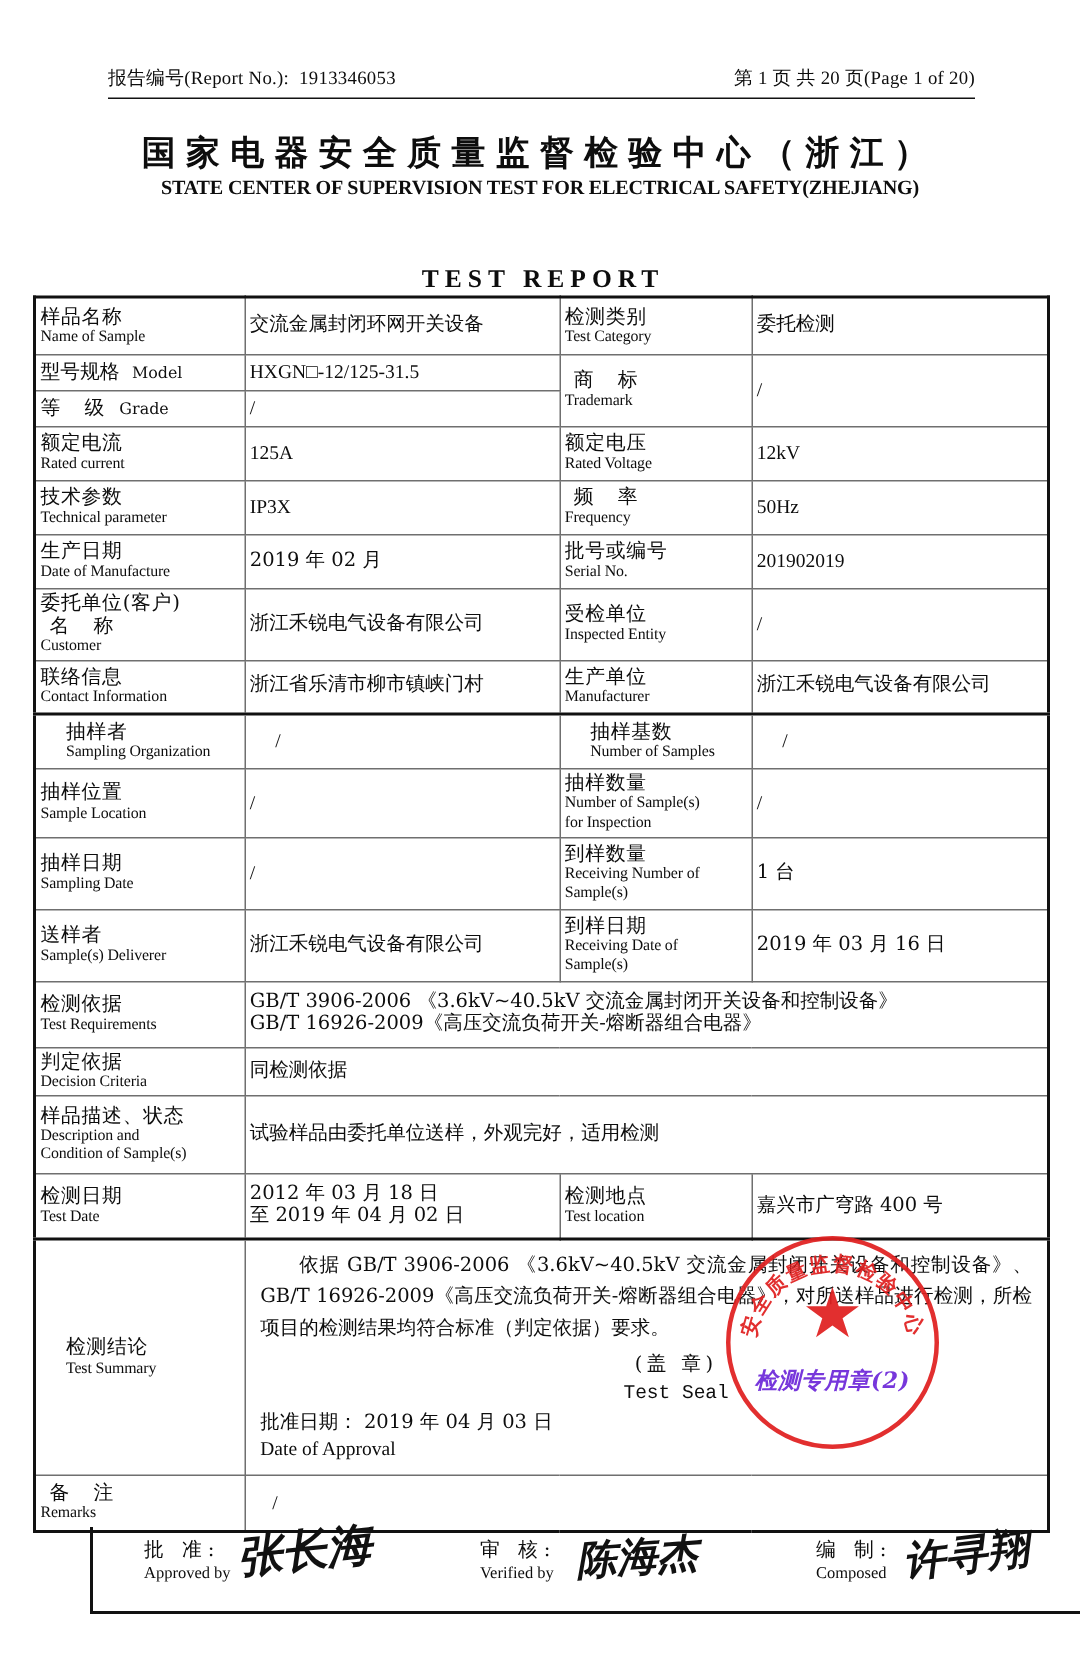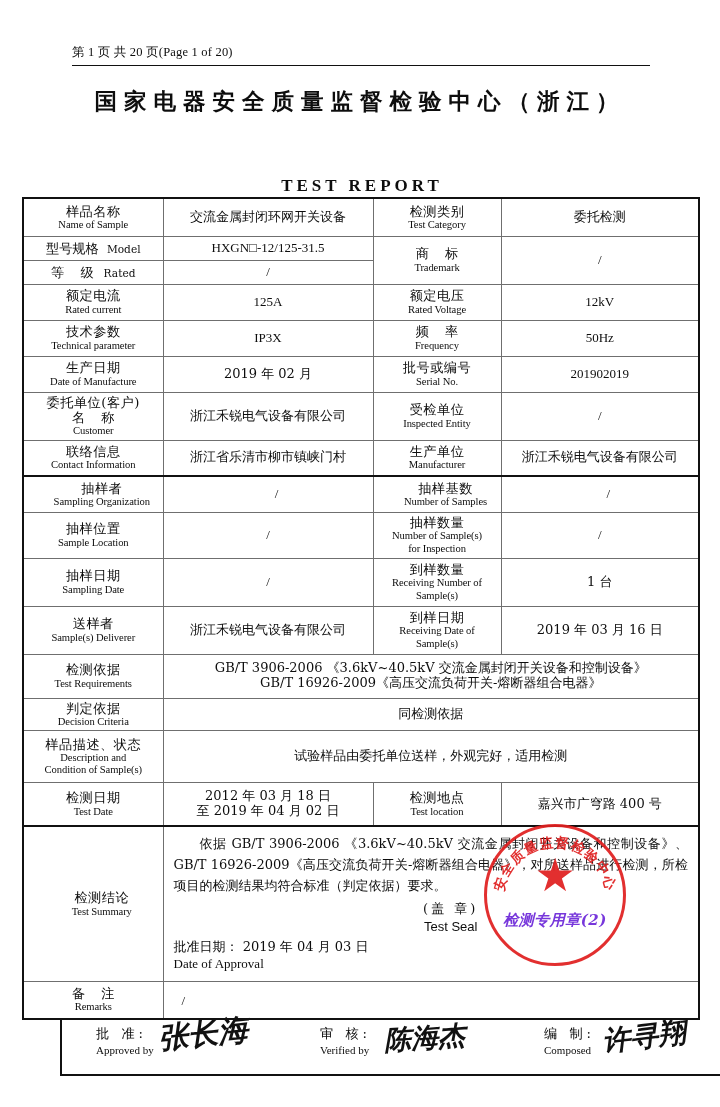--- a/index.html
+++ b/index.html
@@ -88,21 +88,20 @@
     position: absolute;
     left: 22px;
     top: 197px;
     width: 676px;
     border-collapse: collapse;
     table-layout: fixed;
   }
   table.main td {
     border: 1px solid #6f6f6f;
     padding: 2px 3px;
-    text-align: center;
     vertical-align: middle;
     line-height: 1.15;
   }
   table.main tr.thick-top > td { border-top: 2px solid #111; padding-left: 20px; }
   table.main { border: 2px solid #111; }
 
   .cn  { font-size: 13.2px; font-family: "DejaVu Serif","Liberation Serif",serif; letter-spacing: .5px; display:block; }
   .cn.sp { letter-spacing: 6px; text-indent: 6px; }
   .en  { font-size: 10.6px; font-family: "Liberation Serif", serif; display:block; letter-spacing: -0.1px; }
   .inline-lbl { font-size: 13.2px; font-family:"DejaVu Serif","Liberation Serif",serif; }
@@ -126,21 +125,21 @@
   .seal-block {
     margin-top: 4px;
     font-size: 13px;
     line-height: 1.35;
   }
   .seal-center {
     text-align: center;
     margin-left: 40px;
   }
   .seal-center .cn-s { font-family:"DejaVu Serif","Liberation Serif",serif; letter-spacing:3px;}
-  .seal-center .en-s { font-family:Liberation Sans, sans-serif; font-size: 13px; margin-top: 28px;}
+  .seal-center .en-s { font-family:Liberation Mono, monospace; font-size: 13px; margin-top: 28px;}
   .approve-line { margin-top: 2px; font-family:"DejaVu Serif","Liberation Serif",serif; }
   .approve-line .en-s { font-family:"Liberation Serif",serif; display:block; }
 
   
   .sig-row {
     position: absolute;
     left: 22px;
     width: 676px;
     box-sizing: border-box;
     border-left: 2px solid #111;
@@ -220,24 +219,26 @@
     font-style: italic;
     letter-spacing: .5px;
   }
 </style>
 </head>
 <body>
 
 <div class="page">
 
   <div class="doc-header">
+    <div class="rep-no"><span>报告编号(Report No.):</span>&nbsp; <span>1913346053</span></div>
     <div class="pg">第 1 页 共 20 页(Page 1 of 20)</div>
   </div>
 
   <div class="title-cn">国家电器安全质量监督检验中心（浙江）</div>
+  <div class="title-en">STATE CENTER OF SUPERVISION TEST FOR ELECTRICAL SAFETY(ZHEJIANG)</div>
   <div class="title-big-en">TEST   REPORT</div>
 
   <table class="main">
     <colgroup>
       <col style="width:140px">
         <col style="width:210px">
         <col style="width:128px">
         <col style="width:198px">
     </colgroup>
     <tbody>
@@ -263,21 +264,21 @@
         <td class="val-en">HXGN□-12/125-31.5</td>
         <td rowspan="2">
           <span class="cn sp">商 标</span>
           <span class="en">Trademark</span>
         </td>
         <td rowspan="2" class="val-slash">/</td>
       </tr>
       <tr style="height:24px">
         <td>
           <span class="inline-lbl" style="letter-spacing:6px">等 级</span>
-          <span class="en-i inline-lbl" style="font-size:10.6px">Rated</span>
+          <span class="en-i inline-lbl" style="font-size:10.6px">Grade</span>
         </td>
         <td class="val-slash">/</td>
       </tr>
 
       <tr style="height:36px">
         <td>
           <span class="cn">额定电流</span>
           <span class="en">Rated current</span>
         </td>
         <td class="val-en">125A</td>

